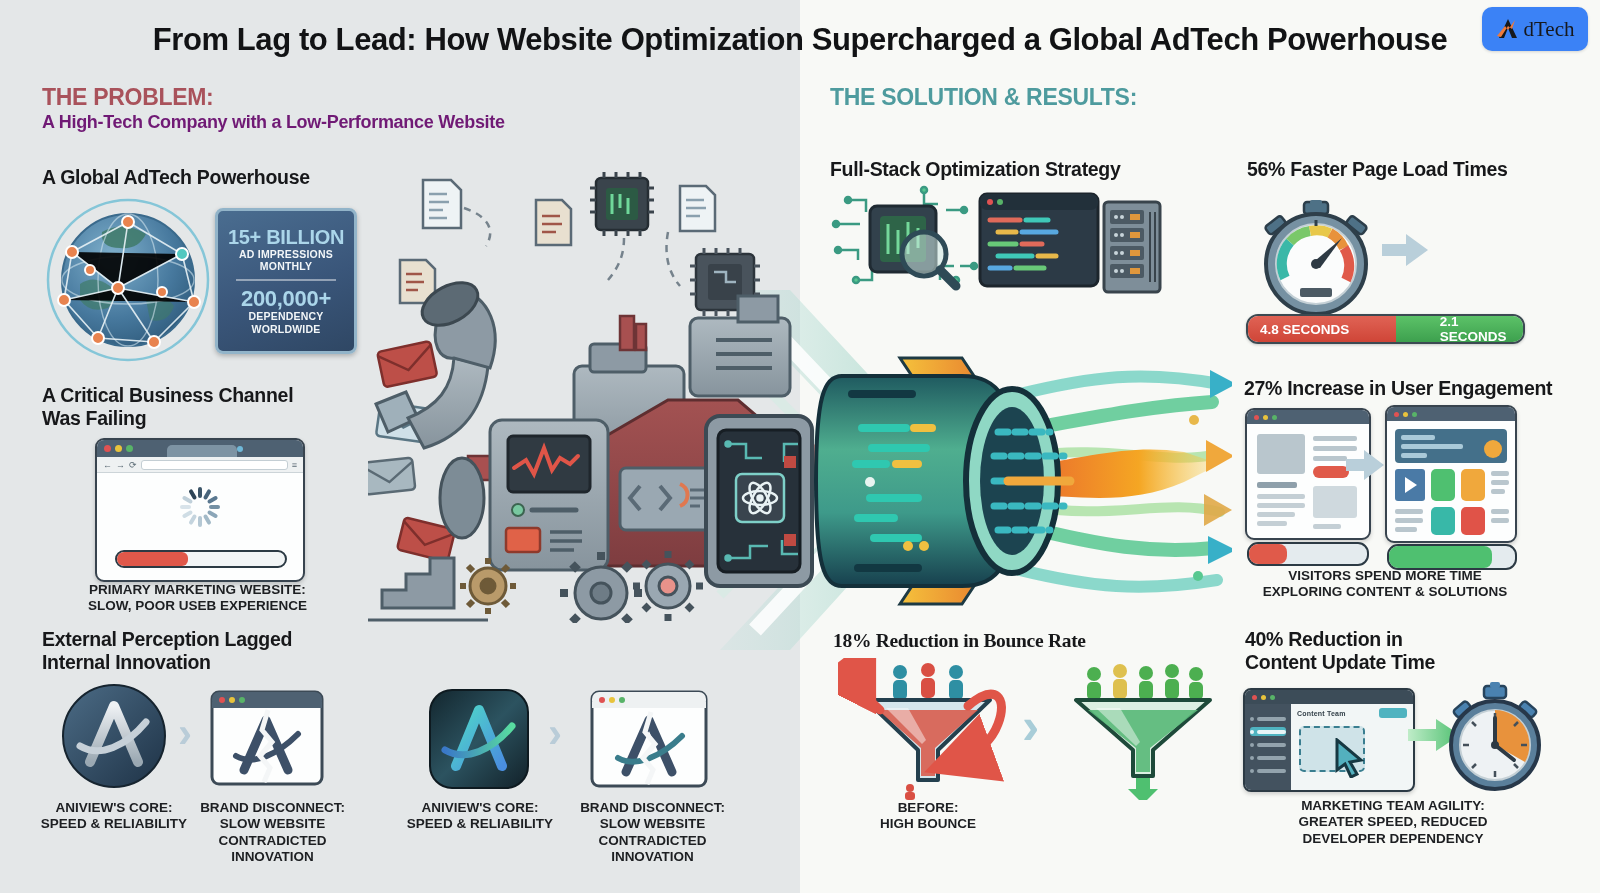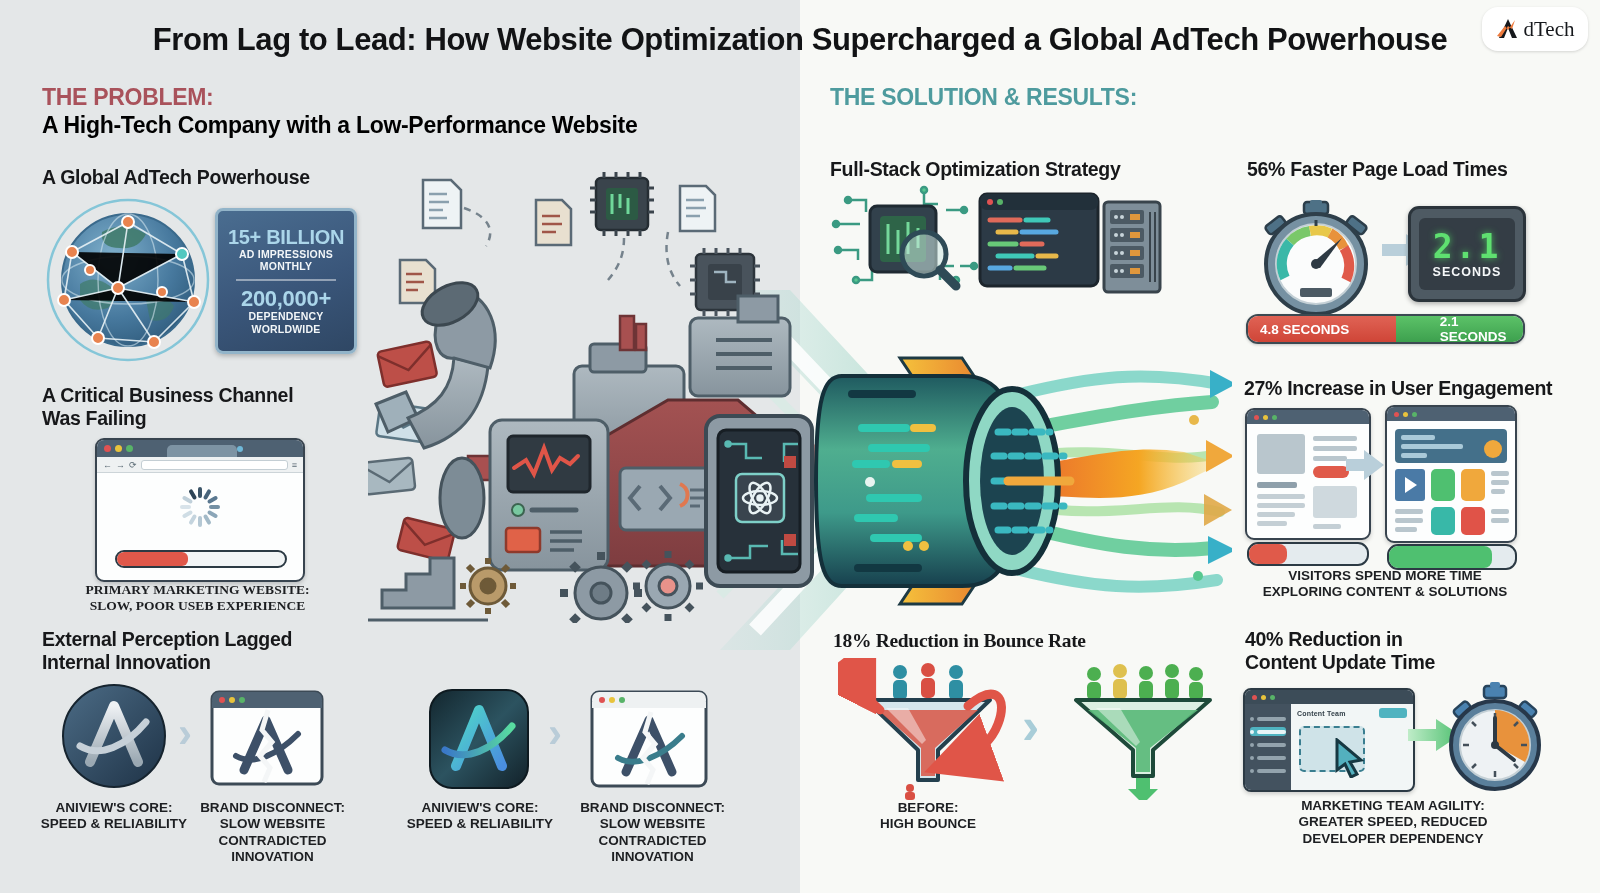--- a/index.html
+++ b/index.html
@@ -2,27 +2,27 @@
 <html><head>
 <meta charset="utf-8">
 <style>
   html,body{margin:0;padding:0;background:#d8dcdd;}
   .canvas{position:relative;width:1600px;height:893px;overflow:hidden;
     font-family:"Liberation Sans",sans-serif;font-weight:700;color:#1b1d20;
     background:#e4e7e8;}
   .abs{position:absolute;}
   .bg-right{left:800px;top:0;width:800px;height:893px;background:#f8f9f6;}
   .title{left:0;top:22px;width:100%;text-align:center;font-size:31px;letter-spacing:-.4px;color:#121315;}
-  .logo-pill{right:12px;top:7px;width:106px;height:44px;background:#ffffff;border-radius:16px;
+  .logo-pill{right:12px;top:7px;width:106px;height:44px;background:#3b82f6;border-radius:10px;
     display:flex;align-items:center;justify-content:center;gap:2px;box-shadow:0 1px 3px rgba(0,0,0,.15);}
   .logo-brand{font-family:"Liberation Serif",serif;font-size:21px;color:#16181c;font-weight:400;}
   .kicker{font-size:23px;letter-spacing:-.3px;}
   .kicker.problem{color:#a9525b;}
   .kicker.solution{color:#4e9b9e;}
-  .subtitle{font-size:23px;letter-spacing:-.3px;color:#000000;}
+  .subtitle{font-size:18px;letter-spacing:-.3px;color:#701a75;}
   .sec-h{font-size:19.5px;letter-spacing:-.3px;color:#17181a;line-height:1.16;}
   .caption{font-size:13.5px;line-height:1.22;text-align:center;color:#1d1f22;}
   .stats-box{left:215px;top:208px;width:136px;height:140px;border-radius:8px;
     background:linear-gradient(160deg,#4a6d90 0%,#3a567a 55%,#2f4764 100%);
     border:3px solid #92b4c9;display:flex;flex-direction:column;align-items:center;justify-content:center;
     text-align:center;box-shadow:0 2px 5px rgba(0,0,0,.25);}
   .stat-val{color:#abd6ea;font-size:20px;letter-spacing:-.3px;line-height:1.05;}
   .stat-lab{color:#f2f6f8;font-size:10.5px;line-height:1.2;letter-spacing:.2px;}
   .stat-div{width:100px;height:2px;background:rgba(255,255,255,.45);margin:6px 0;}
   .browser{border:2.5px solid #38444f;border-radius:9px;background:#fdfefe;overflow:hidden;box-shadow:0 2px 4px rgba(0,0,0,.18);}
@@ -170,21 +170,21 @@
         <rect x="20" y="2" width="4" height="11" rx="2" transform="rotate(240 22 22)" fill="#cfdde5"></rect>
           <rect x="20" y="2" width="4" height="11" rx="2" transform="rotate(270 22 22)" fill="#d8e3ea"></rect>
         <rect x="20" y="2" width="4" height="11" rx="2" transform="rotate(300 22 22)" fill="#c0d0da"></rect>
           <rect x="20" y="2" width="4" height="11" rx="2" transform="rotate(330 22 22)" fill="#2e4456"></rect>
       </g>
     </svg>
     <div class="track" style="position:absolute;left:18px;bottom:12px;width:168px;height:14px;">
       <div style="width:42%;background:#e0584a;border-radius:6px;"></div>
     </div>
   </div>
-  <div class="abs caption" style="left:55px;top:582px;width:285px;font-family:Liberation Serif, serif;">
+  <div class="abs caption" style="left:55px;top:582px;width:285px;">
     <span style="display:block">PRIMARY MARKETING WEBSITE:</span>
     <span style="display:block">SLOW, POOR USEB EXPERIENCE</span>
   </div>
 
   <div class="abs sec-h" style="left:42px;top:628px;">
     <span style="display:block">External Perception Lagged</span>
     <span style="display:block">Internal Innovation</span>
   </div>
 
   <svg class="abs" style="left:60px;top:682px;" width="108" height="108" viewBox="0 0 108 108">
@@ -559,26 +559,20 @@
       <path d="M92,48 A33,33 0 0 1 94,80" stroke="#e05a4a"></path>
     </g>
     <path d="M64,20 v6" stroke="#2e3f4a" stroke-width="3"></path>
     <polygon points="60,66 64,60 90,38 68,68" fill="#2e3a44"></polygon>
     <circle cx="64" cy="64" r="5" fill="#2e3a44"></circle>
     <rect x="48" y="88" width="32" height="9" rx="2" fill="#4c5a64"></rect>
   </svg>
   <svg class="abs" style="left:1382px;top:232px;" width="46" height="36" viewBox="0 0 46 36">
     <polygon points="0,12 24,12 24,2 46,18 24,34 24,24 0,24" fill="#b9cfda"></polygon>
   </svg>
-  <div class="abs clockbox">
-    <div class="clock-inner">
-      <div class="seg">2.1</div>
-      <div class="seg-unit">SECONDS</div>
-    </div>
-  </div>
   <div class="abs loadbar">
     <div class="red">4.8 SECONDS</div>
     <div class="green">2.1 SECONDS</div>
   </div>
 
   <div class="abs sec-h" style="left:1244px;top:377px;">27% Increase in User Engagement</div>
 
   <div class="abs browser" style="left:1245px;top:408px;width:122px;height:128px;">
     <div class="b-top" style="height:14px;">
       <span class="dot d-r" style="width:5px;height:5px;"></span>

